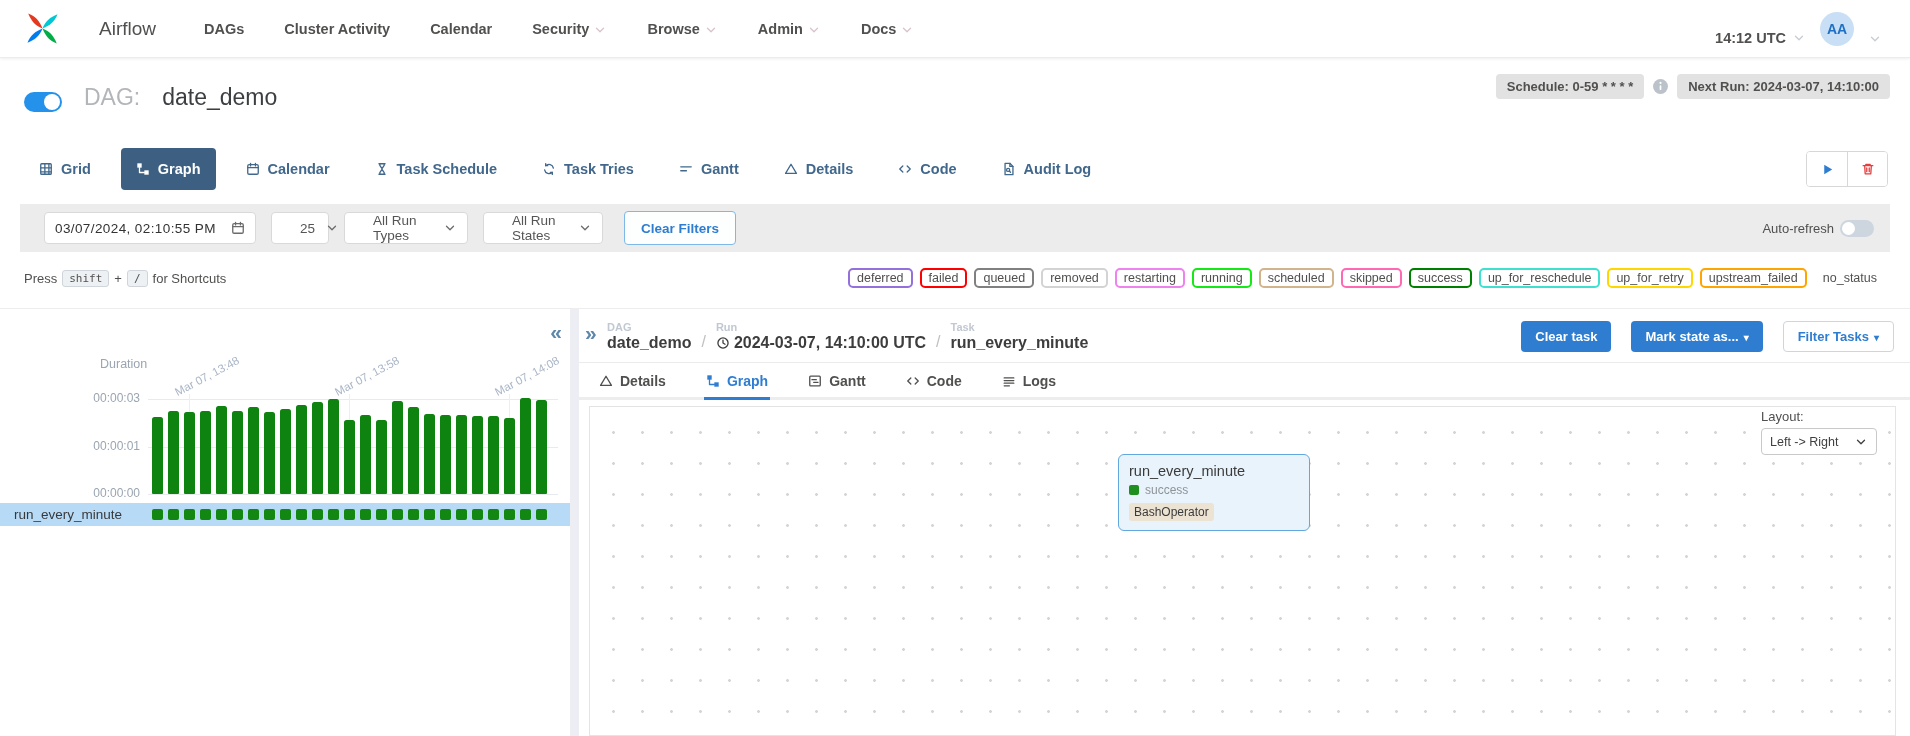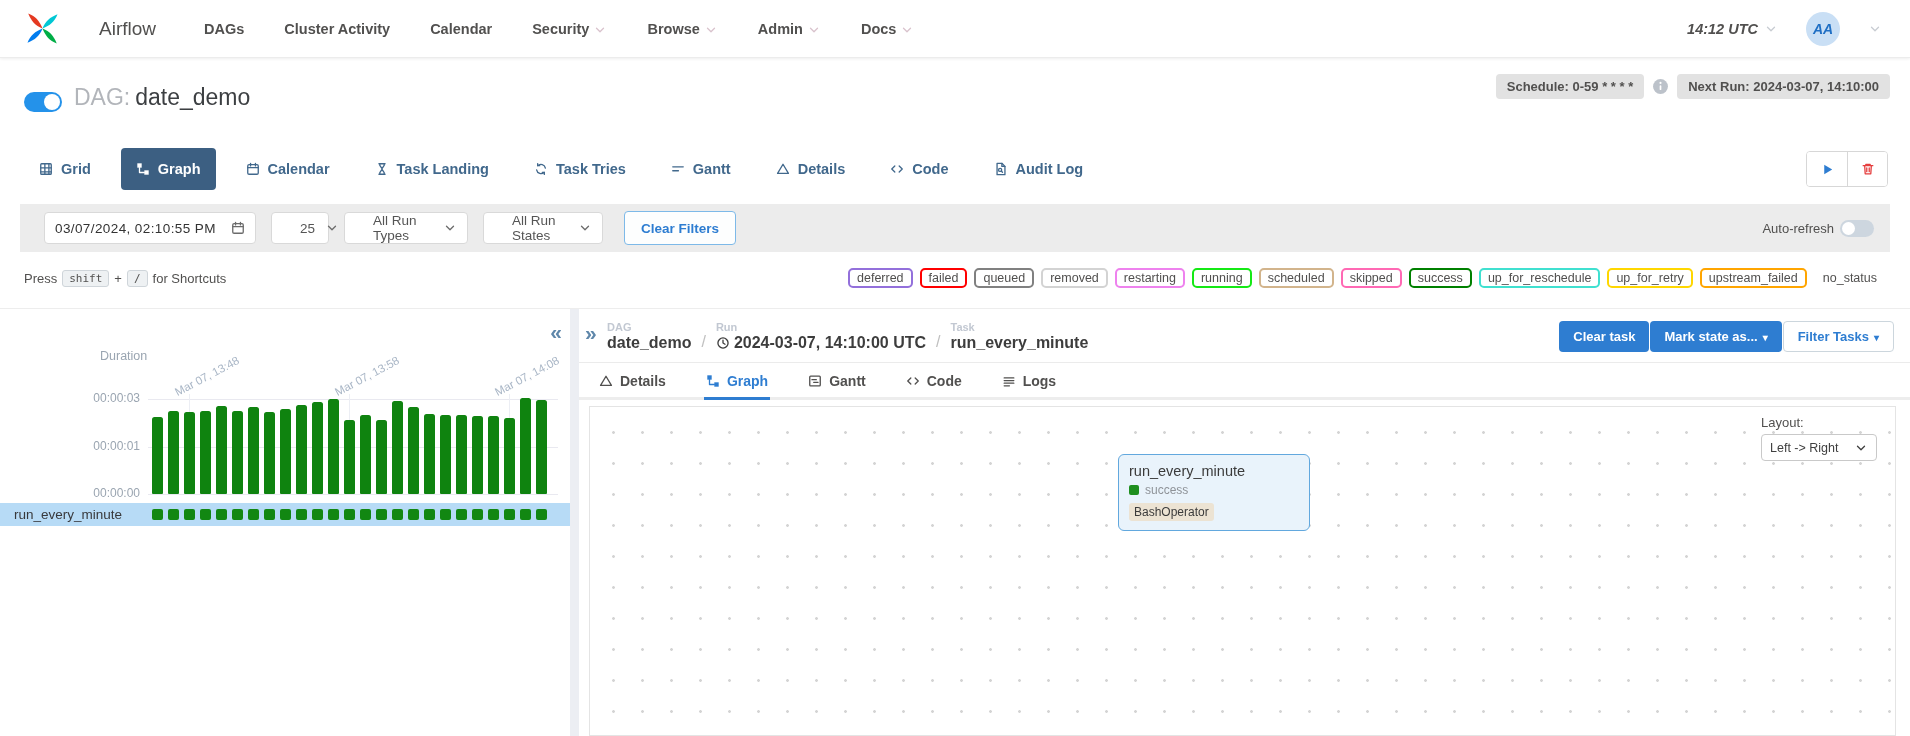--- a/index.html
+++ b/index.html
@@ -8,32 +8,32 @@
 
   
   .navbar { height:58px; display:flex; align-items:center; padding:0 28px 0 26px;
     border-bottom:1px solid #ececec; box-shadow:0 1px 3px rgba(0,0,0,.07); position:relative; z-index:5; background:#fff;}
   .brand { display:flex; align-items:center; gap:8px; margin-right:48px; }
   .brand-name { font-size:19px; color:#51504f;margin-left:32px; }
   .nav-items { display:flex; align-items:center; gap:40px; }
   .nav-item { display:flex; align-items:center; gap:4px; font-size:14.5px; font-weight:bold;
     color:#51504f; cursor:pointer; }
   .nav-item .icn { color:#d9c3cd; margin-top:2px; }
-  .nav-right { margin-left:auto; display:flex; align-items:center; gap:28px;font-style:italic; }
+  .nav-right { margin-left:auto; display:flex; align-items:flex-end; gap:14px; }
   .clock-menu { display:flex; align-items:center; gap:6px; font-size:14.5px; font-weight:bold; color:#51504f; cursor:pointer;}
   .clock-menu .icn, .avatar-caret { color:#c8ccd2; }
   .avatar { width:34px; height:34px; border-radius:50%; background:#c9dff5; color:#1f6fc4;
     font-weight:bold; font-size:14px; display:flex; align-items:center; justify-content:center; cursor:pointer;}
 
   
   .dag-header { height:68px; position:relative; padding:26px 20px 0 24px; display:flex; align-items:flex-start; }
   .toggle { width:38px; height:20px; border-radius:10px; background:#2492ea; position:relative; cursor:pointer; margin-top:8px; flex:0 0 auto;}
   .toggle .knob { position:absolute; top:2px; width:16px; height:16px; border-radius:50%; background:#fff; }
   .toggle.on .knob { right:2px; }
-  .dag-title { margin-left:12px; font-size:23px; font-weight:normal; display:flex; gap:5px; align-items:baseline;}
+  .dag-title { margin-left:22px; font-size:23px; font-weight:normal; display:flex; gap:22px; align-items:baseline;}
   .dag-title .dim { color:#b2b5ba; }
   .dag-title .name { color:#3c3f42; }
   .hdr-badges { position:absolute; right:20px; top:16px; display:flex; align-items:center; gap:8px; }
   .gray-badge { background:#e2e2e2; color:#51504f; font-size:13px; font-weight:bold;
     padding:5px 11px; border-radius:4px; white-space:nowrap; }
 
   
   .tabs-row { height:70px; padding:16px 22px 0 24px; display:flex; align-items:center; gap:15px; }
   .vtab { display:flex; align-items:center; gap:8px; height:42px; padding:0 15px; border-radius:4px;
     font-size:14.5px; font-weight:bold; color:#41688c; cursor:pointer; }
@@ -72,21 +72,21 @@
   .left-panel { position:absolute; left:0; top:0; width:570px; height:100%; background:#fff; }
   .gutter { position:absolute; left:570px; top:0; width:9px; height:100%; background:#eceef3; }
   .right-panel { position:absolute; left:579px; right:0; top:0; height:100%; display:flex; flex-direction:column; }
 
   .panel-arrow { position:absolute; font-size:21px; font-weight:bold; color:#5f87aa; cursor:pointer; line-height:1; }
   #collapse-left { right:8px; top:12px; }
   #expand-right { left:6px; top:12px; position:absolute; font-size:21px; font-weight:bold; color:#5f87aa; cursor:pointer;}
 
   
   .chart { position:absolute; inset:0; }
-  .duration-label { position:absolute; left:100px; top:40px; font-size:12.5px; color:#9aa5b1; }
+  .duration-label { position:absolute; left:100px; top:48px; font-size:12.5px; color:#9aa5b1; }
   .ytick { position:absolute; width:62px; text-align:right; left:78px; font-size:12px; color:#9aa5b1; }
   .hgrid { position:absolute; left:148px; width:410px; height:1px; background:#e9e9f0; }
   .vgrid { position:absolute; width:1px; background:#eceef4; top:85px; height:99px; }
   .xlabel { position:absolute; transform:rotate(-28deg); transform-origin:0 100%;
     font-size:11.5px; line-height:14px; color:#a9b6c6; white-space:nowrap; }
   .bars { position:absolute; left:152px; top:85px; height:100px; display:flex; align-items:flex-end; gap:5px; }
   .bar { width:11px; border-radius:2.5px 2.5px 1px 1px; position:relative; cursor:pointer; }
   .bar.sel::after { content:''; position:absolute; left:-2.5px; right:-2.5px; top:-5px; bottom:-4px;
     background:#b9dcf7; border-radius:2px; z-index:-1; }
   .task-row { position:absolute; left:0; right:0; top:194px; height:23px; background:#b7dbf6; }
@@ -94,21 +94,21 @@
   .markers { position:absolute; left:152px; top:0; height:23px; display:flex; align-items:center; gap:5px; }
   .marker { width:11px; height:11px; border-radius:2px; cursor:pointer; }
 
   
   .rp-header { position:relative; padding:12px 16px 10px 28px; display:flex; align-items:center; border-bottom:1px solid #ebebeb; }
   .bc { display:flex; align-items:flex-end; gap:10px; }
   .bc-item { display:flex; flex-direction:column; }
   .bc-label { font-size:11px; font-weight:bold; color:#c2c8d2; margin-bottom:1px; }
   .bc-value { font-size:16px; font-weight:bold; color:#3d3d3d; display:flex; align-items:center; gap:4px; white-space:nowrap;}
   .bc-sep { font-size:16px; color:#c0c0c0; padding-bottom:1px; }
-  .rp-buttons { margin-left:auto; display:flex; align-items:center; gap:1px; }
+  .rp-buttons { margin-left:auto; display:flex; align-items:center; gap:20px; }
   .btn-solid { background:#2e7dd1; color:#fff; font-weight:bold; font-size:13px; border:none;
     border-radius:4px; height:31px; padding:0 14px; cursor:pointer; white-space:nowrap;}
   .btn-outline { background:#fff; color:#2e7dd1; font-weight:bold; font-size:13px;
     border:1px solid #ccd6dd; border-radius:4px; height:31px; padding:0 14px; cursor:pointer; white-space:nowrap;}
   .caret { font-size:10px; margin-left:5px; }
 
   
   .rp-tabs { display:flex; gap:36px; padding:0 16px 0 18px; border-bottom:3px solid #ededed; }
   .rtab { display:flex; align-items:center; gap:7px; padding:10px 2px 8px; font-size:14px; font-weight:bold;
     color:#51504f; cursor:pointer; margin-bottom:-3px; border-bottom:3px solid transparent; }
@@ -116,21 +116,21 @@
 
   
   .canvas { flex:1; margin:6px 14px 0 10px; border:1px solid #e4e4e4; position:relative; background:#fff;
     background-image:radial-gradient(circle,#d4d4d4 1.3px,transparent 1.5px); background-size:29px 31px; background-position:9px 10px;}
   .node { position:absolute; left:528px; top:47px; width:192px; background:#e9f3fb;
     border:1.5px solid #62a8de; border-radius:6px; padding:8px 10px 9px; cursor:pointer; }
   .node-title { font-size:14.5px; color:#3b3b3b; margin-bottom:4px; }
   .node-status { display:flex; align-items:center; gap:6px; font-size:12px; color:#8f9398; margin-bottom:5px;}
   .status-sq { width:10px; height:10px; border-radius:2px; }
   .op-badge { display:inline-block; background:#ece3d3; color:#3b3b3b; font-size:12px; padding:2px 5px; border-radius:3px;}
-  .layout-box { position:absolute; right:18px; top:8px;margin-left:46px; }
+  .layout-box { position:absolute; right:18px; top:2px;margin-left:46px; }
   .layout-label { font-size:13px; color:#51504f; margin-bottom:4px; }
   .layout-select { width:116px; height:27px; background:#fff; border:1px solid #c9c9c9; border-radius:4px;
     display:flex; align-items:center; justify-content:space-between; padding:0 8px; font-size:12.5px; color:#3f3f3f; cursor:pointer;}
 
   .icn { display:inline-flex; line-height:0; }
 </style>
 </head>
 <body>
 
 <header class="navbar">
@@ -256,21 +256,21 @@
           </svg>
         </span>
         <span>Calendar</span>
       </div>
       <div class="vtab">
         <span class="icn">
           <svg viewBox="0 0 16 16" width="14" height="14" fill="none" stroke="currentColor" stroke-width="1.5" stroke-linecap="round" stroke-linejoin="round">
             <path d="M4.5 2h7M4.5 14h7M5.5 2v1.8L8 7.5l2.5-3.7V2M5.5 14v-1.8L8 8.5l2.5 3.7V14"></path>
           </svg>
         </span>
-        <span>Task Landing</span>
+        <span>Task Schedule</span>
       </div>
       <div class="vtab">
         <span class="icn">
           <svg viewBox="0 0 16 16" width="14" height="14" fill="none" stroke="currentColor" stroke-width="1.5" stroke-linecap="round" stroke-linejoin="round">
             <path d="M13 7A5.2 5.2 0 0 0 4.2 4.2M3 9a5.2 5.2 0 0 0 8.8 2.8"></path>
             <path d="M4.2 1.8v2.4h2.4M11.8 14.2v-2.4H9.4"></path>
           </svg>
         </span>
         <span>Task Tries</span>
       </div>

